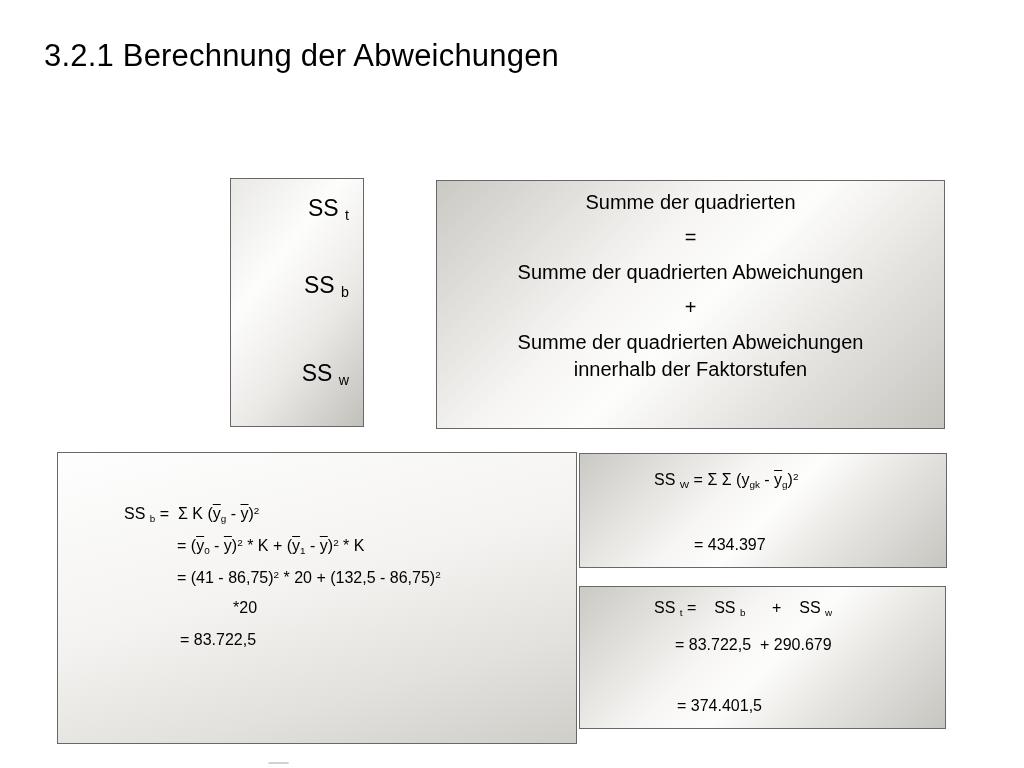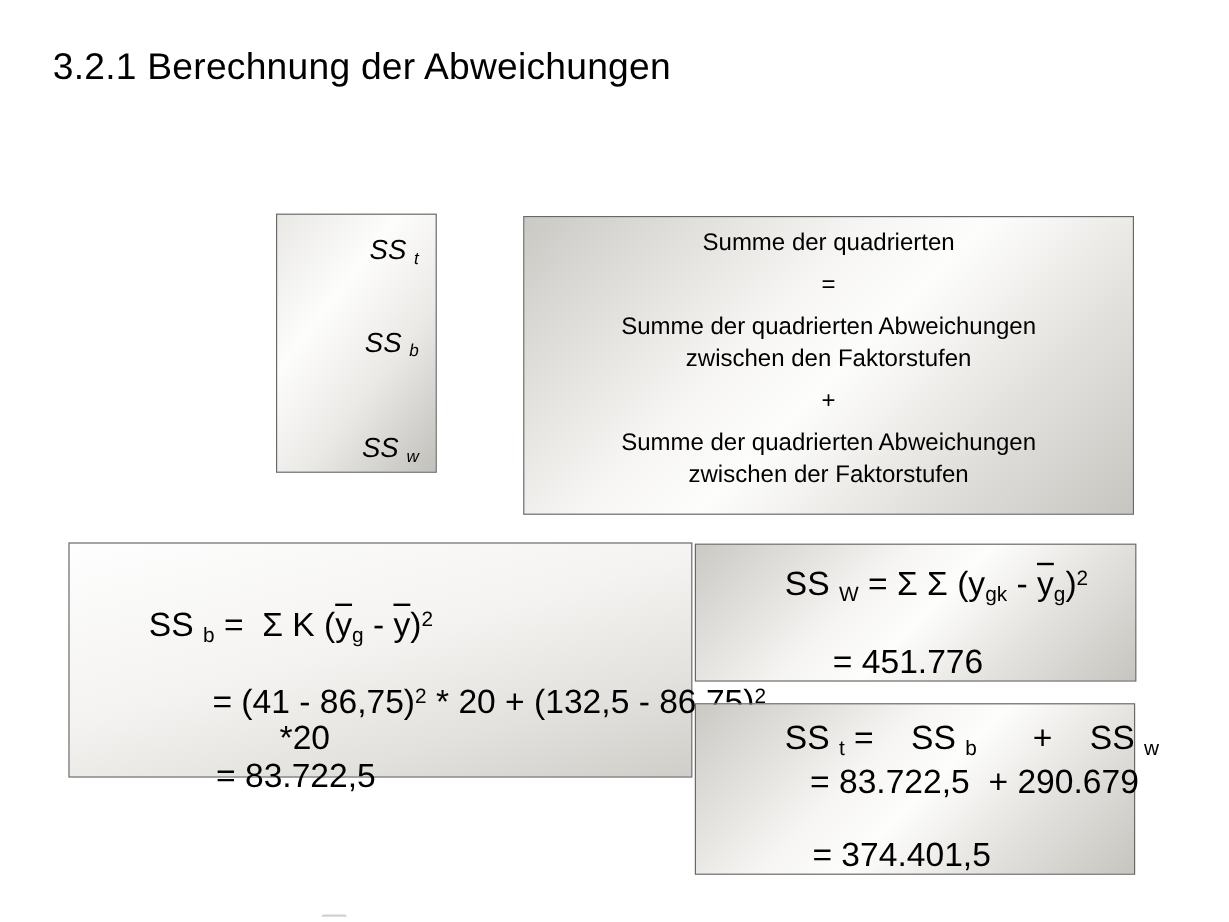--- a/index.html
+++ b/index.html
@@ -19,37 +19,37 @@
   .grad-diag {  
     background:linear-gradient(135deg,#cbc9c4 0%,#f6f5f3 38%,#fdfdfc 52%,#e4e2de 74%,#c7c5c0 100%);
   }
   .grad-legend {
     background:linear-gradient(128deg,#e9e8e5 0%,#fdfdfc 34%,#ebe9e6 64%,#c2c0bb 100%);
   }
   .grad-big {
     background:linear-gradient(165deg,#fefefe 0%,#f4f3f1 45%,#e3e1dd 75%,#d0cec9 100%);
   }
 
-  .legend-box   { left:230px; top:178px; width:134px; height:216px;font-style:italic; }
+  .legend-box   { left:230px; top:178px; width:134px; height:249px; }
   .explain-box  { left:436px; top:180px; width:509px; height:249px; }
-  .ssb-box      { left:57px;  top:452px; width:520px; height:196px; }
+  .ssb-box      { left:57px;  top:452px; width:520px; height:292px; }
   .ssw-box      { left:579px; top:453px; width:368px; height:115px; }
   .sst-box      { left:579px; top:586px; width:367px; height:143px;text-align:right; }
 
   .legend-line { position:absolute; right:14px; font-size:23px; white-space:pre; }
 
   .explain-inner {
     position:absolute; left:0; right:0; top:8px;
     display:flex; flex-direction:column; align-items:center;
     font-size:20px; line-height:27px; text-align:center;justify-content:flex-end;
   }
   .explain-line { white-space:pre; }
   .explain-op { margin-top:8px; margin-bottom:8px; }
 
-  .fline { position:absolute; font-size:28px; white-space:pre; }
+  .fline { position:absolute; font-size:16px; white-space:pre; }
 
   .sub { font-size:0.62em; vertical-align:-0.28em; }
   .sup { font-size:0.62em; vertical-align:0.48em; }
   .bar { text-decoration:overline; }
 
   .cutoff-artifact {
     position:absolute; left:268px; top:762px; width:21px; height:2px;
     background:#c6c6c6; border-radius:2px 2px 0 0; opacity:0.8;
   }
 </style>
@@ -64,37 +64,37 @@
     <div class="legend-line" style="top:16px"><span>SS </span><span class="sub">t</span></div>
     <div class="legend-line" style="top:93px"><span>SS </span><span class="sub">b</span></div>
     <div class="legend-line" style="top:181px"><span>SS </span><span class="sub">w</span></div>
   </div>
 
   <div class="box grad-diag explain-box">
     <div class="explain-inner">
       <div class="explain-line">Summe der quadrierten</div>
       <div class="explain-line explain-op">=</div>
       <div class="explain-line">Summe der quadrierten Abweichungen</div>
-      <div class="explain-line">zwischen den Faktorstufen</div>
       <div class="explain-line explain-op">+</div>
       <div class="explain-line">Summe der quadrierten Abweichungen</div>
-      <div class="explain-line">zwischen der Faktorstufen</div>
+      <div class="explain-line">innerhalb der Faktorstufen</div>
     </div>
   </div>
 
   <div class="box grad-big ssb-box">
     <div class="fline" style="left:66px;top:52px"><span>SS </span><span class="sub">b</span><span> =  Σ K (</span><span class="bar">y</span><span class="sub">g</span><span> - </span><span class="bar">y</span><span>)</span><span class="sup">2</span></div>
+    <div class="fline" style="left:119px;top:84px"><span>= (</span><span class="bar">y</span><span class="sub">0</span><span> - </span><span class="bar">y</span><span>)</span><span class="sup">2</span><span> * K + (</span><span class="bar">y</span><span class="sub">1</span><span> - </span><span class="bar">y</span><span>)</span><span class="sup">2</span><span> * K</span></div>
     <div class="fline" style="left:119px;top:116px"><span>= (41 - 86,75)</span><span class="sup">2</span><span> * 20 + (132,5 - 86,75)</span><span class="sup">2</span></div>
     <div class="fline" style="left:175px;top:146px"><span>*20</span></div>
     <div class="fline" style="left:122px;top:178px"><span>= 83.722,5</span></div>
   </div>
 
   <div class="box grad-diag ssw-box">
     <div class="fline" style="left:74px;top:17px"><span>SS </span><span class="sub">W</span><span> = Σ Σ (y</span><span class="sub">gk</span><span> - </span><span class="bar">y</span><span class="sub">g</span><span>)</span><span class="sup">2</span></div>
-    <div class="fline" style="left:114px;top:82px"><span>= 451.776</span></div>
+    <div class="fline" style="left:114px;top:82px"><span>= 434.397</span></div>
   </div>
 
   <div class="box grad-diag sst-box">
     <div class="fline" style="left:74px;top:12px"><span>SS </span><span class="sub">t</span><span> =    SS </span><span class="sub">b</span><span>      +    SS </span><span class="sub">w</span></div>
     <div class="fline" style="left:95px;top:49px"><span>= 83.722,5  + 290.679</span></div>
     <div class="fline" style="left:97px;top:110px"><span>= 374.401,5</span></div>
   </div>
 
   <div class="cutoff-artifact"></div>
 

